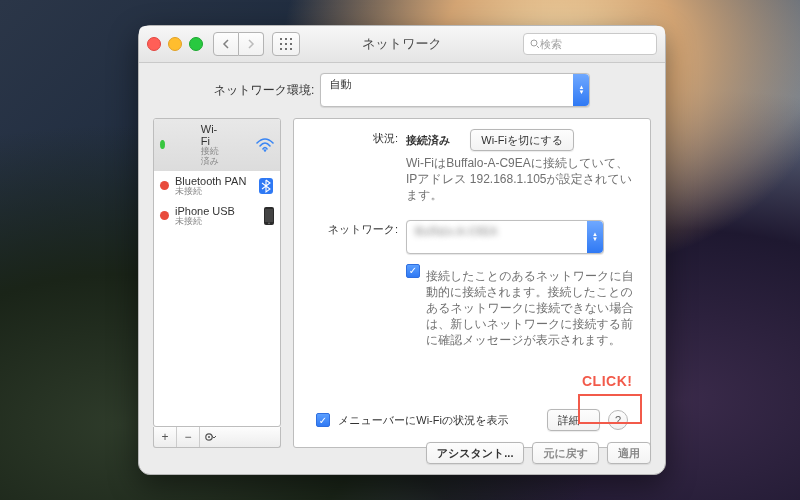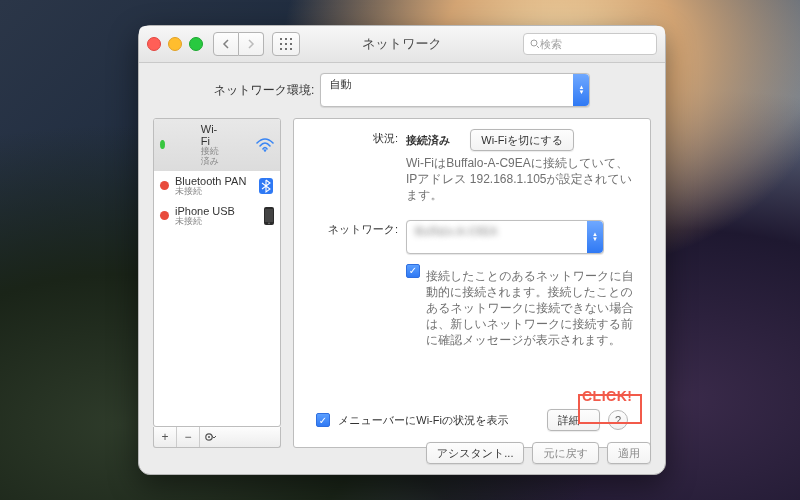--- a/index.html
+++ b/index.html
@@ -81,23 +81,23 @@
   .small{font-size:12px;color:#707070;line-height:1.35;}
   .chk{display:flex;align-items:flex-start;gap:6px;}
   .cb{width:12px;height:12px;border:1px solid #AAA;border-radius:2px;
     background:#FFF;display:inline-flex;align-items:center;justify-content:center;
     flex:0 0 12px;}
   .cb.on{background:linear-gradient(#5B9FFF,#2F79F4);border-color:#2F6FE0;color:#FFF;
     font-size:10px;}
   .bottombar{display:flex;align-items:center;gap:8px;padding:6px 10px;}
   .callout{position:absolute;border:2px solid #F25A4A;width:60px;height:26px;
     left:578px;top:394px;}
-  .callout-text{position:absolute;left:582px;top:388px;color:#F25A4A;
+  .callout-text{position:absolute;left:582px;top:373px;color:#F25A4A;
     font-weight:600;font-size:14px;letter-spacing:0.5px;}
-  .footer{position:absolute;bottom:10px;right:14px;display:flex;gap:8px;}
+  .footer{position:absolute;bottom:10px;right:14px;display:flex;gap:8px;font-weight:bold;}
   .footer .btn{color:#888;}
   .footer .btn:first-child{color:#333;}
   .helpbtn{width:18px;height:18px;border:1px solid #B7B7B7;border-radius:50%;
     display:inline-flex;align-items:center;justify-content:center;color:#666;
     font-size:11px;background:linear-gradient(#FDFDFD,#F1F1F1);}
   .blur{color:transparent;text-shadow:0 0 6px #999;user-select:none;}
   svg{display:block;}
 </style>
 </head>
 <body>

